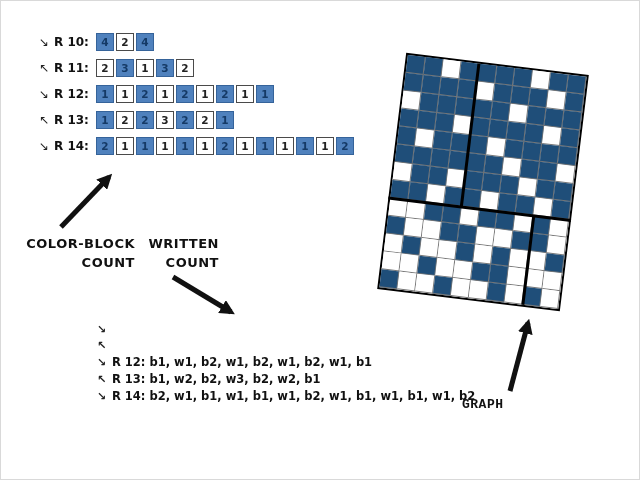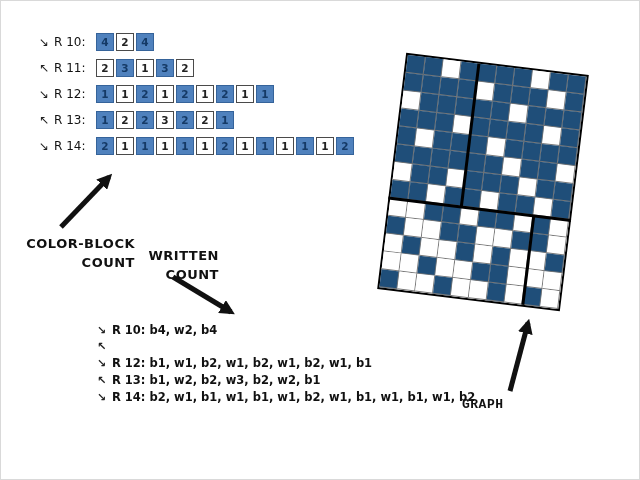--- a/index.html
+++ b/index.html
@@ -5,32 +5,32 @@
   html,body{margin:0;padding:0;background:#fff;}
   .stage{
     position:relative;width:640px;height:480px;background:#fff;overflow:hidden;
     font-family:"DejaVu Sans","Liberation Sans",sans-serif;color:#111;
     border:1px solid #d9d9d9;box-sizing:border-box;
   }
   
   .block-rows{position:absolute;left:36px;top:32px;display:flex;flex-direction:column;gap:8px;}
   .block-row{display:flex;align-items:center;gap:2px;height:18px;}
   .row-arrow{width:14px;margin-right:1px;font-size:12px;color:#222;text-align:center;line-height:18px;}
-  .row-label{font-size:12px;font-weight:400;width:37px;margin-right:3px;white-space:nowrap;}
+  .row-label{font-size:12px;font-weight:700;width:37px;margin-right:3px;white-space:nowrap;}
   .sq{
     width:16px;height:16px;border:1px solid #4a4a4a;box-sizing:content-box;
     display:flex;align-items:center;justify-content:center;
     font-size:10.5px;font-weight:700;
   }
   .sq.b{background:var(--block-blue,#4f81bd);border-color:#35639a;color:#153a66;}
   .sq.w{background:#fff;color:#222;}
   
   .big-label{position:absolute;text-align:right;font-weight:700;font-size:13px;line-height:19px;letter-spacing:.5px;}
   .cbc{left:2px;top:233px;width:132px;}
-  .wc{left:134px;top:233px;width:84px;margin-top:12px;}
+  .wc{left:134px;top:233px;width:84px;}
   .graph-label{position:absolute;left:461px;top:396px;font-weight:700;font-size:13px;letter-spacing:.5px;font-family:Liberation Mono, monospace;}
   
   .written{position:absolute;left:94px;top:322px;display:flex;flex-direction:column;gap:3px;}
   .written-line{display:flex;align-items:center;gap:4px;font-size:11.5px;font-weight:600;white-space:nowrap;}
   .wl-arrow{width:13px;font-size:11px;color:#222;text-align:center;}
   
   .graph{position:absolute;left:390px;top:62px;width:184px;height:238px;transform:rotate(7deg);}
   .graph-grid{
     display:grid;grid-template-columns:repeat(10,18px);grid-auto-rows:18px;
     width:180px;height:234px;border:2px solid #000;background:#fff;
@@ -115,21 +115,20 @@
     <div>COUNT</div>
   </div>
   <div class="big-label wc">
     <div>WRITTEN</div>
     <div>COUNT</div>
   </div>
 
   <div class="written">
       <div class="written-line">
         <span class="wl-arrow">↘</span>
-        <span class="wl-text">R 10: b4, w2, b4</span>
       </div>
       <div class="written-line">
         <span class="wl-arrow">↖</span>
       </div>
       <div class="written-line">
         <span class="wl-arrow">↘</span>
         <span class="wl-text">R 12: b1, w1, b2, w1, b2, w1, b2, w1, b1</span>
       </div>
       <div class="written-line">
         <span class="wl-arrow">↖</span>

